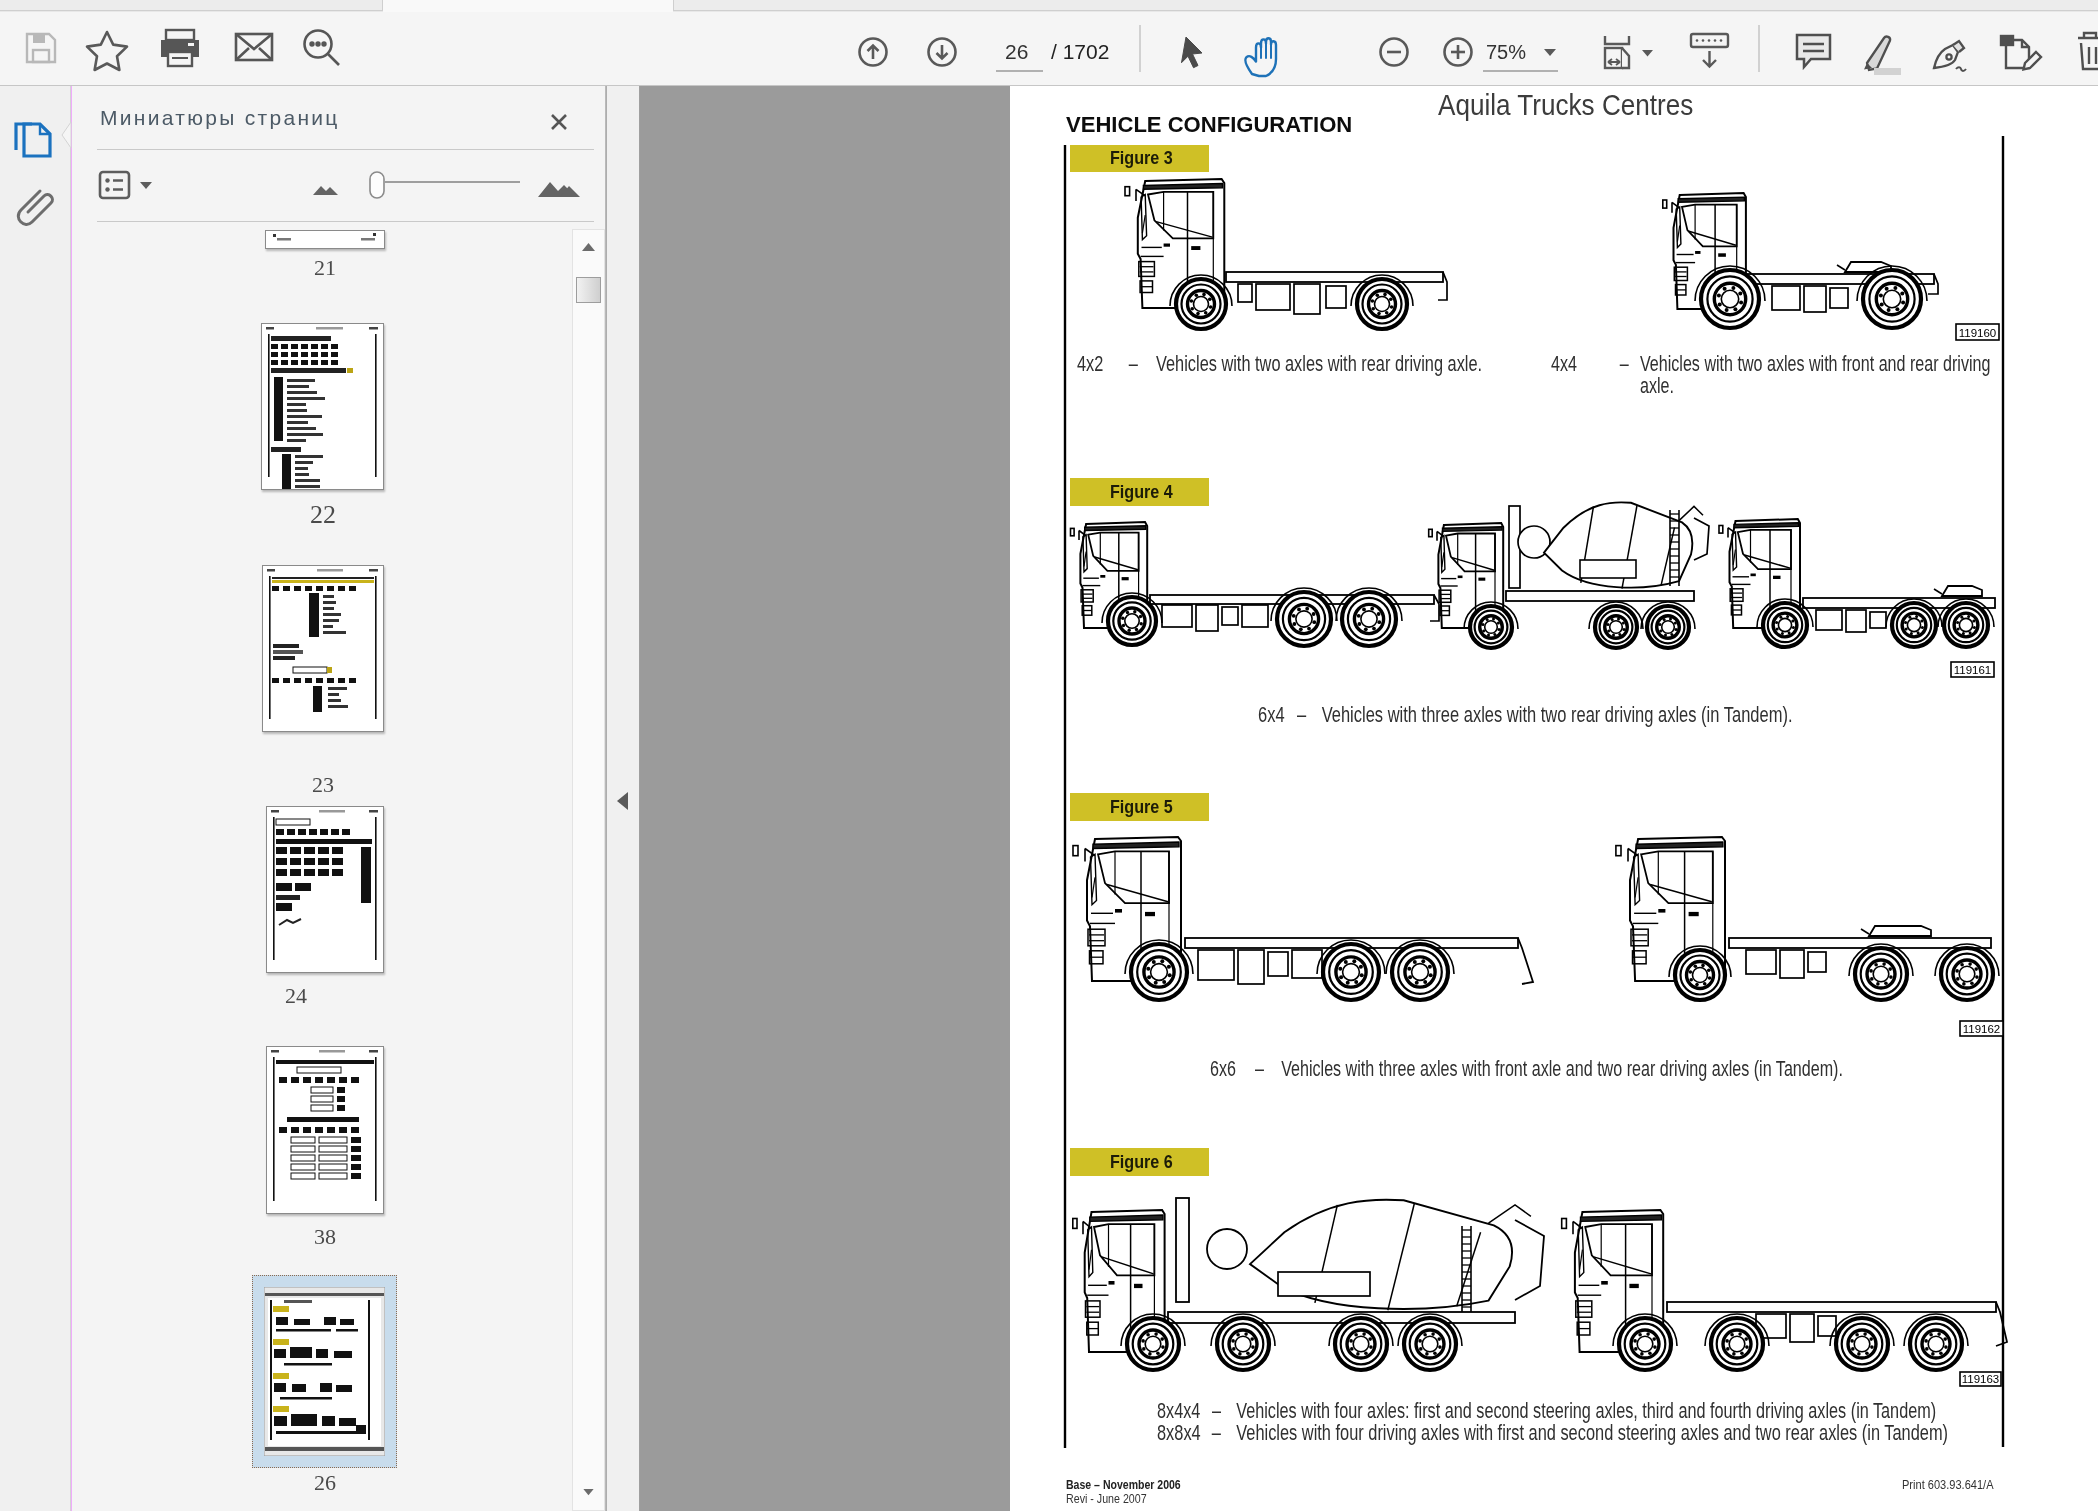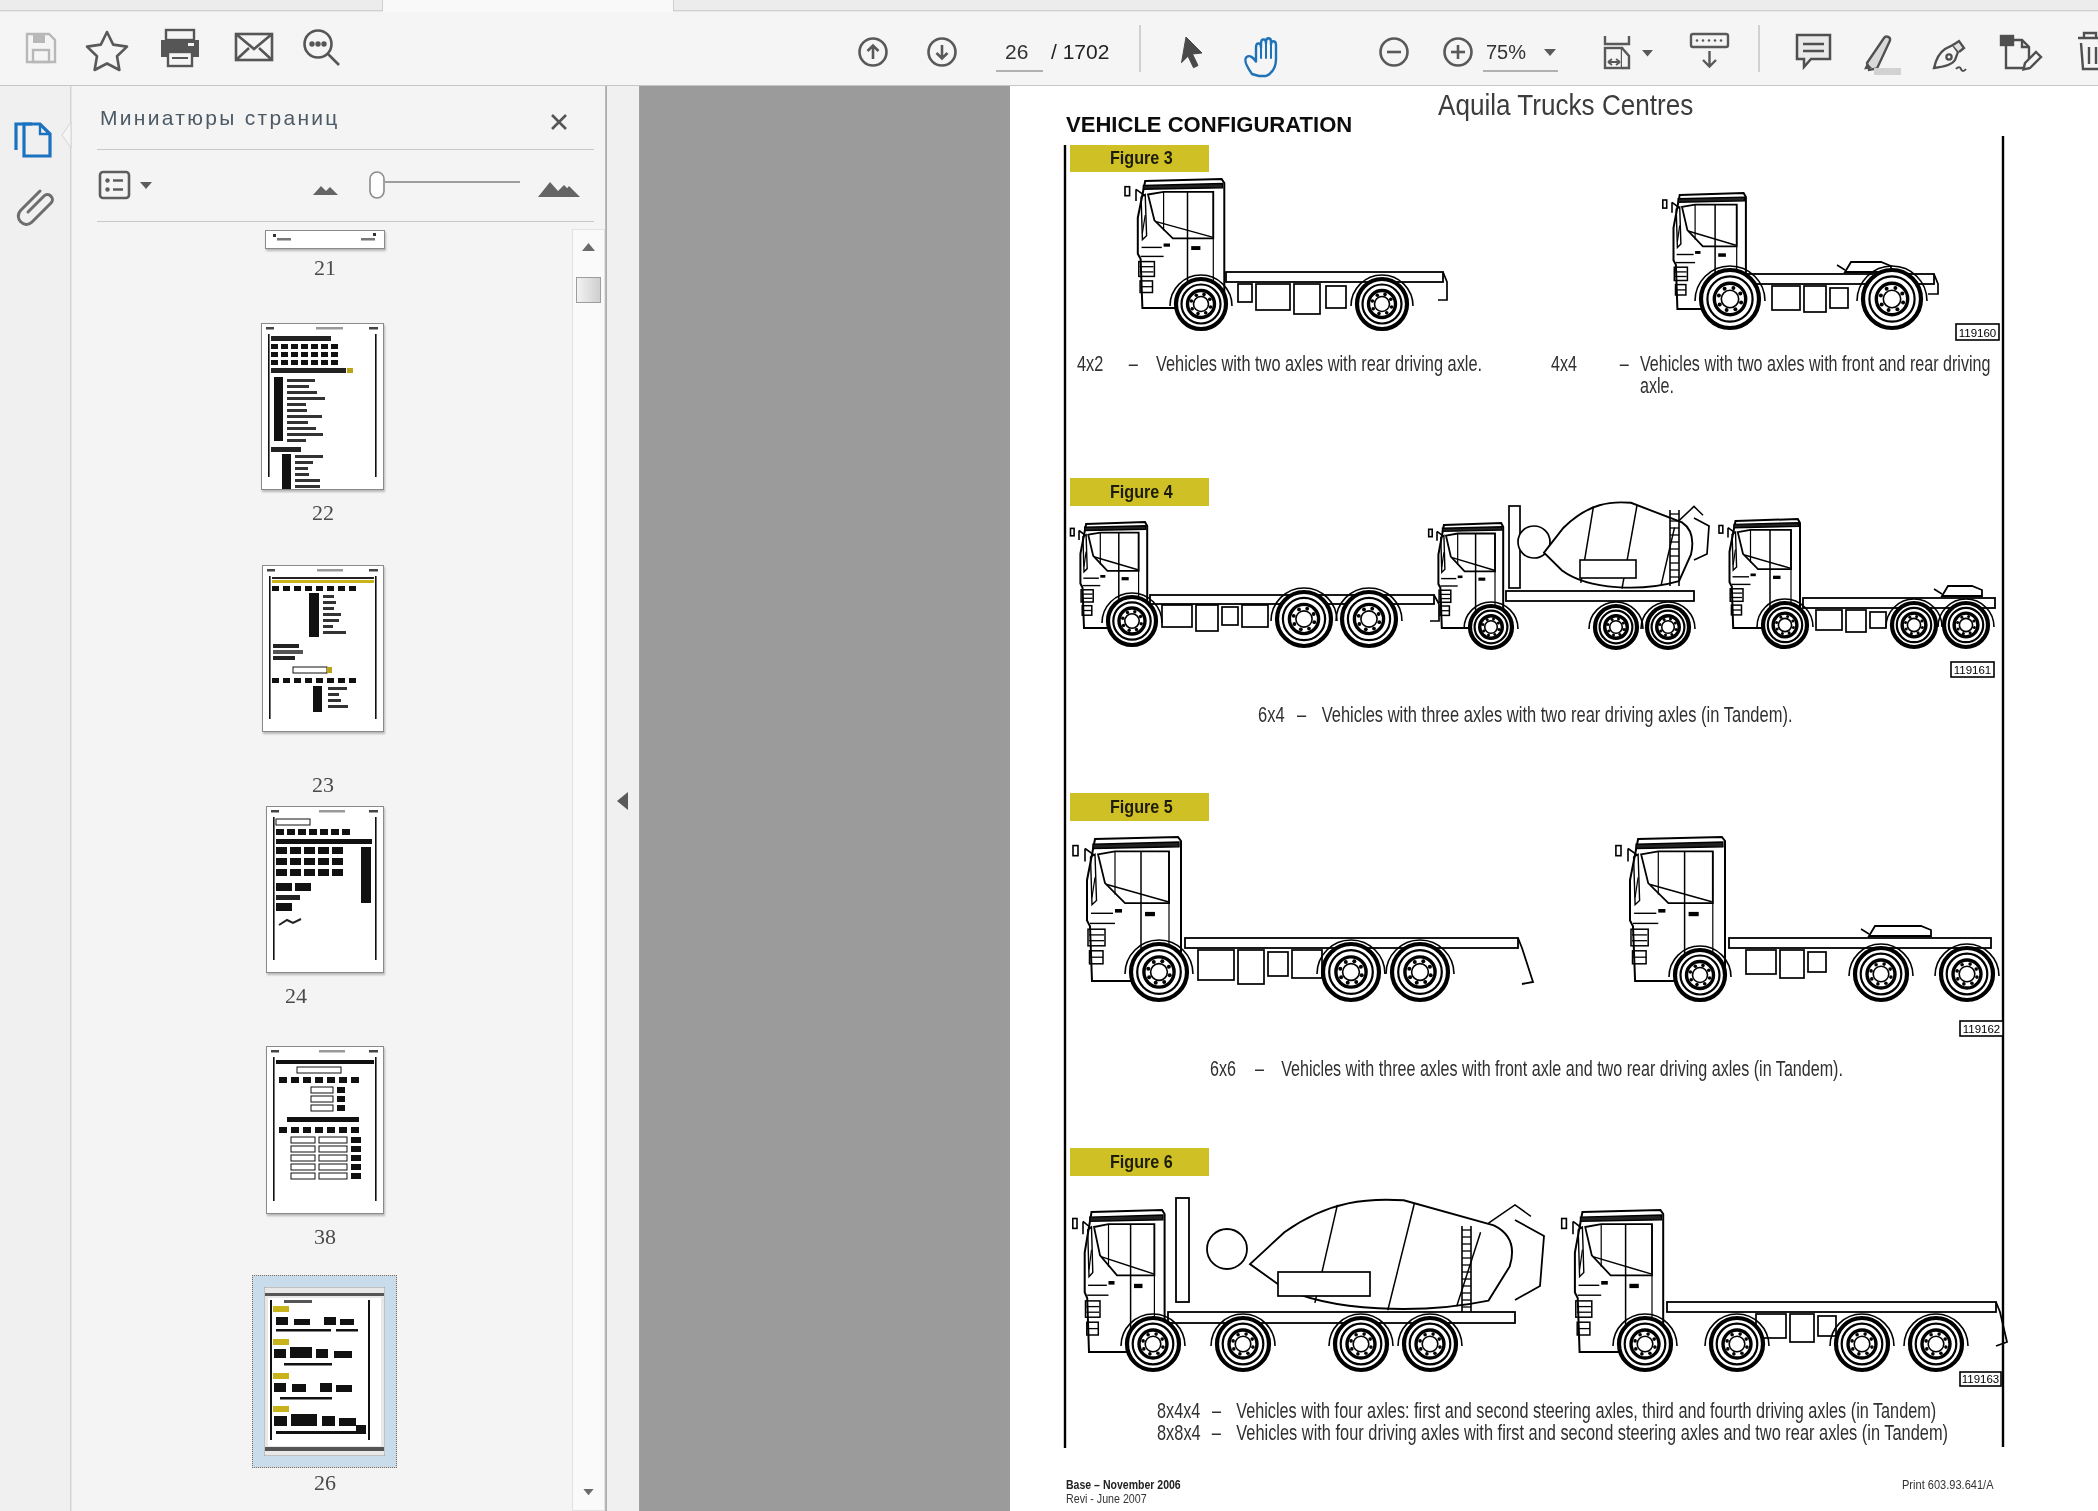--- a/index.html
+++ b/index.html
@@ -1,16 +1,16 @@
 <!DOCTYPE html>
 <html><head>
 <meta charset="utf-8">
 <style>
   html,body{margin:0;padding:0;}
-  #app{position:relative;width:2098px;height:1511px;background:#e5e5e5;font-family:"Liberation Sans",sans-serif;overflow:hidden;}
+  #app{position:relative;width:2098px;height:1511px;background:#f0abfc;font-family:"Liberation Sans",sans-serif;overflow:hidden;}
   .abs{position:absolute;}
   .cap{font-size:21.5px;color:#303030;white-space:nowrap;transform-origin:0 0;}
 </style>
 </head>
 <body>
 <div id="app">
 
   <div class="abs" style="left:0;top:0;width:2098px;height:12px;background:#e8e8e8;"></div>
   <div class="abs" style="left:0;top:0;width:383px;height:11px;background:#ececec;border-right:1px solid #cfcfcf;border-bottom:1px solid #cfcfcf;box-sizing:border-box;"></div>
   <div class="abs" style="left:383px;top:0;width:290px;height:12px;background:#f9f9f9;"></div>
@@ -229,21 +229,21 @@
       <rect x="25" y="115" width="19" height="3" fill="#333"></rect>
       <rect x="9" y="123" width="30" height="5" fill="#222"></rect>
       <rect x="20" y="130" width="9" height="40" fill="#111"></rect>
       <rect x="33" y="131" width="28" height="3" fill="#333"></rect>
       <rect x="33" y="137" width="18" height="3" fill="#333"></rect>
       <rect x="33" y="143" width="13" height="3" fill="#333"></rect>
       <rect x="33" y="149" width="14" height="3" fill="#333"></rect>
       <rect x="33" y="155" width="25" height="3" fill="#333"></rect>
       <rect x="33" y="161" width="25" height="3" fill="#333"></rect>
     </svg>
-<div class="abs" style="left:283px;top:500px;width:80px;text-align:center;font-family:'Liberation Serif',serif;font-size:22px;color:#4a4a4a;">22</div>
+<div class="abs" style="left:283px;top:500px;width:80px;text-align:center;font-family:'Liberation Serif',serif;font-size:26px;color:#4a4a4a;">22</div>
 <div class="abs" style="left:262px;top:565px;width:122px;height:167px;background:#fff;border:1px solid #8a8a8a;box-shadow:1px 2px 2px rgba(0,0,0,0.25);box-sizing:border-box;"></div>
 <svg class="abs" style="left:263px;top:566px;" width="120" height="165" viewBox="0 0 120 165">
       <rect x="0" y="0" width="120" height="165" fill="#fff"></rect>
       <rect x="4" y="3" width="8" height="2.5" fill="#444"></rect>
       <rect x="54" y="3" width="26" height="2.5" fill="#999"></rect>
       <rect x="106" y="3" width="9" height="2.5" fill="#444"></rect>
       <rect x="6" y="10" width="1.6" height="143" fill="#111"></rect>
       <rect x="112" y="10" width="1.6" height="143" fill="#111"></rect>
       <rect x="9" y="11" width="102" height="2" fill="#222"></rect>
       <rect x="9" y="14" width="102" height="3" fill="#c9b31b"></rect>

